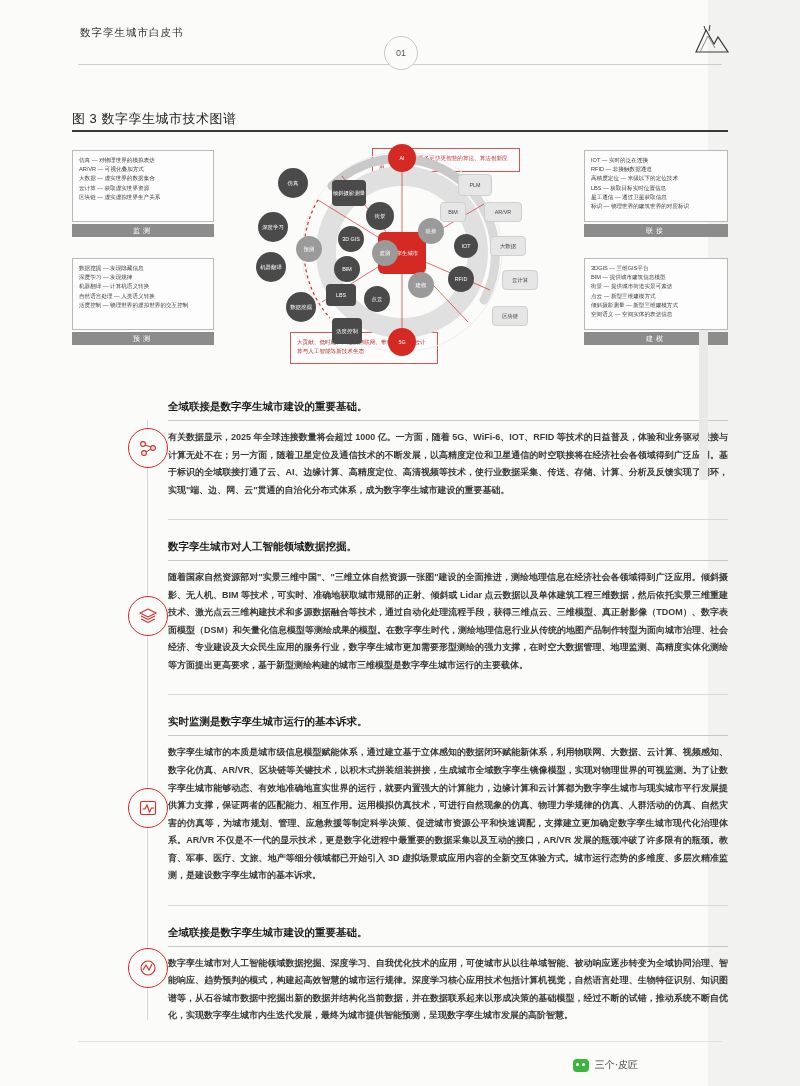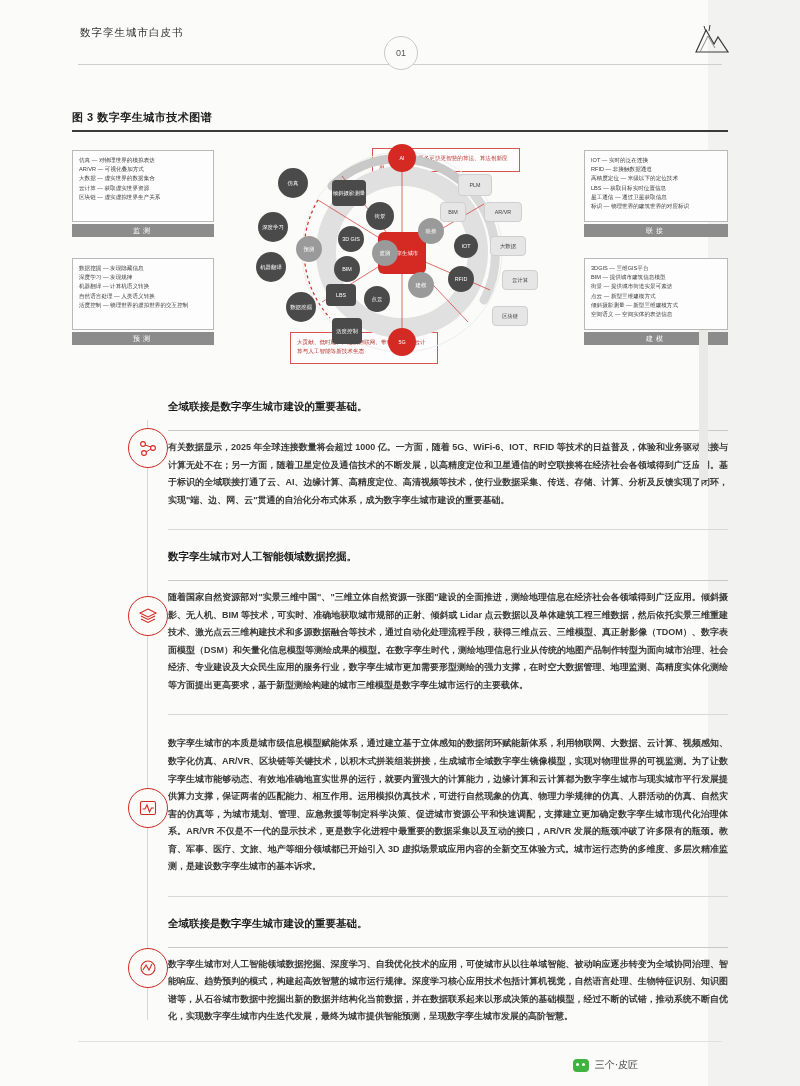--- a/index.html
+++ b/index.html
@@ -33,21 +33,21 @@
     background:#fbfbfa;
     display:flex;align-items:center;justify-content:center;
     font-size:9px;color:#555;
   }
   .logo-mark{
     position:absolute;right:70px;top:22px;width:36px;height:34px;
   }
   
   .fig-title{
     position:absolute;left:72px;top:110px;
-    font-size:11px;font-weight:bold;color:#222;letter-spacing:.5px;
+    font-size:13px;font-weight:normal;color:#222;letter-spacing:.5px;
   }
   .fig-rule{
     position:absolute;left:72px;top:130px;width:656px;height:1.5px;background:#3a3a3a;
   }
   
   .figure{
     position:absolute;left:72px;top:140px;width:656px;height:240px;
   }
   .fbox{
     position:absolute;
@@ -94,21 +94,21 @@
   .node.red{background:#d42a23;}
   .node.grey{background:#9a9a9a;}
   .node.light{background:#e6e6e6;color:#444;border:1px solid #cfcfcf;}
   
   .content{
     position:absolute;left:168px;top:400px;width:560px;
   }
   .sec{margin-bottom:20px;}
   .sec-head{
     font-size:10.5px;font-weight:bold;color:#1d1d1d;
-    padding-bottom:16px;
+    padding-bottom:6px;
     border-bottom:1px solid #c8c8c8;
     margin-bottom:8px;
   }
   .sec-body{
     font-size:9px;line-height:1.95;color:#3b3b3b;text-align:justify;
     border-bottom:1px solid #d8d8d8;
     padding-bottom:20px;
     font-weight:bold;
   }
   .sec.last .sec-body{border-bottom:none;}
@@ -298,20 +298,21 @@
   <div class="content">
     <div class="sec">
       <div class="sec-head">全域联接是数字孪生城市建设的重要基础。</div>
       <div class="sec-body">有关数据显示，2025 年全球连接数量将会超过 1000 亿。一方面，随着 5G、WiFi-6、IOT、RFID 等技术的日益普及，体验和业务驱动联接与计算无处不在；另一方面，随着卫星定位及通信技术的不断发展，以高精度定位和卫星通信的时空联接将在经济社会各领域得到广泛应用。基于标识的全域联接打通了云、AI、边缘计算、高精度定位、高清视频等技术，使行业数据采集、传送、存储、计算、分析及反馈实现了闭环，实现"端、边、网、云"贯通的自治化分布式体系，成为数字孪生城市建设的重要基础。</div>
     </div>
     <div class="sec">
       <div class="sec-head">数字孪生城市对人工智能领域数据挖掘。</div>
       <div class="sec-body">随着国家自然资源部对"实景三维中国"、"三维立体自然资源一张图"建设的全面推进，测绘地理信息在经济社会各领域得到广泛应用。倾斜摄影、无人机、BIM 等技术，可实时、准确地获取城市规部的正射、倾斜或 Lidar 点云数据以及单体建筑工程三维数据，然后依托实景三维重建技术、激光点云三维构建技术和多源数据融合等技术，通过自动化处理流程手段，获得三维点云、三维模型、真正射影像（TDOM）、数字表面模型（DSM）和矢量化信息模型等测绘成果的模型。在数字孪生时代，测绘地理信息行业从传统的地图产品制作转型为面向城市治理、社会经济、专业建设及大众民生应用的服务行业，数字孪生城市更加需要形型测绘的强力支撑，在时空大数据管理、地理监测、高精度实体化测绘等方面提出更高要求，基于新型测绘构建的城市三维模型是数字孪生城市运行的主要载体。</div>
     </div>
     <div class="sec">
+      <div class="sec-head">实时监测是数字孪生城市运行的基本诉求。</div>
       <div class="sec-body">数字孪生城市的本质是城市级信息模型赋能体系，通过建立基于立体感知的数据闭环赋能新体系，利用物联网、大数据、云计算、视频感知、数字化仿真、AR/VR、区块链等关键技术，以积木式拼装组装拼接，生成城市全域数字孪生镜像模型，实现对物理世界的可视监测。为了让数字孪生城市能够动态、有效地准确地直实世界的运行，就要内置强大的计算能力，边缘计算和云计算都为数字孪生城市与现实城市平行发展提供算力支撑，保证两者的匹配能力、相互作用。运用模拟仿真技术，可进行自然现象的仿真、物理力学规律的仿真、人群活动的仿真、自然灾害的仿真等，为城市规划、管理、应急救援等制定科学决策、促进城市资源公平和快速调配，支撑建立更加确定数字孪生城市现代化治理体系。AR/VR 不仅是不一代的显示技术，更是数字化进程中最重要的数据采集以及互动的接口，AR/VR 发展的瓶颈冲破了许多限有的瓶颈。教育、军事、医疗、文旅、地产等细分领域都已开始引入 3D 虚拟场景或应用内容的全新交互体验方式。城市运行态势的多维度、多层次精准监测，是建设数字孪生城市的基本诉求。</div>
     </div>
     <div class="sec last">
       <div class="sec-head">全域联接是数字孪生城市建设的重要基础。</div>
       <div class="sec-body">数字孪生城市对人工智能领域数据挖掘、深度学习、自我优化技术的应用，可使城市从以往单域智能、被动响应逐步转变为全域协同治理、智能响应、趋势预判的模式，构建起高效智慧的城市运行规律。深度学习核心应用技术包括计算机视觉，自然语言处理、生物特征识别、知识图谱等，从石谷城市数据中挖掘出新的数据并结构化当前数据，并在数据联系起来以形成决策的基础模型，经过不断的试错，推动系统不断自优化，实现数字孪生城市内生迭代发展，最终为城市提供智能预测，呈现数字孪生城市发展的高阶智慧。</div>
     </div>
   </div>
 
   <div class="edge-tab"></div>
   <div class="footer-rule"></div>

